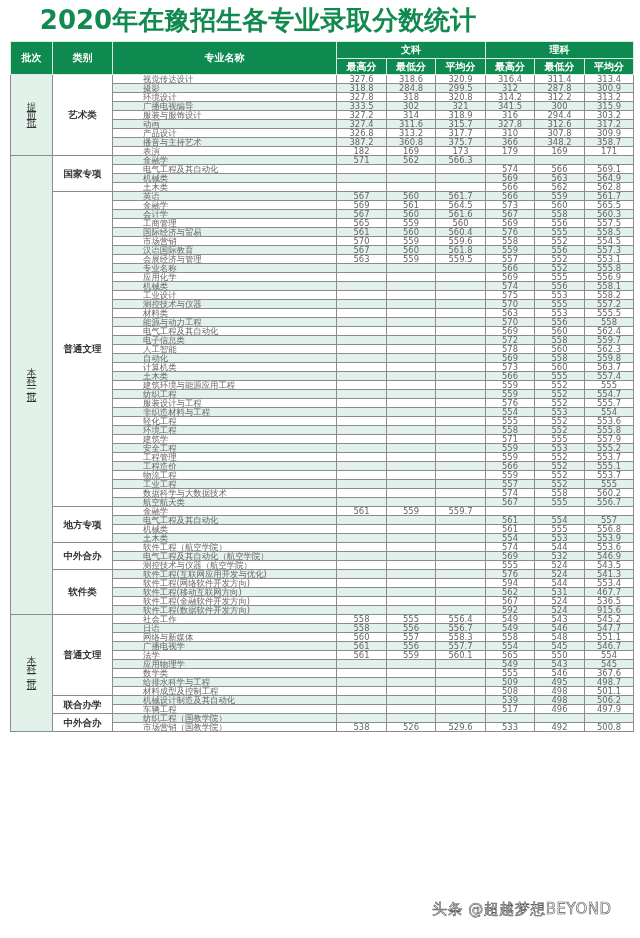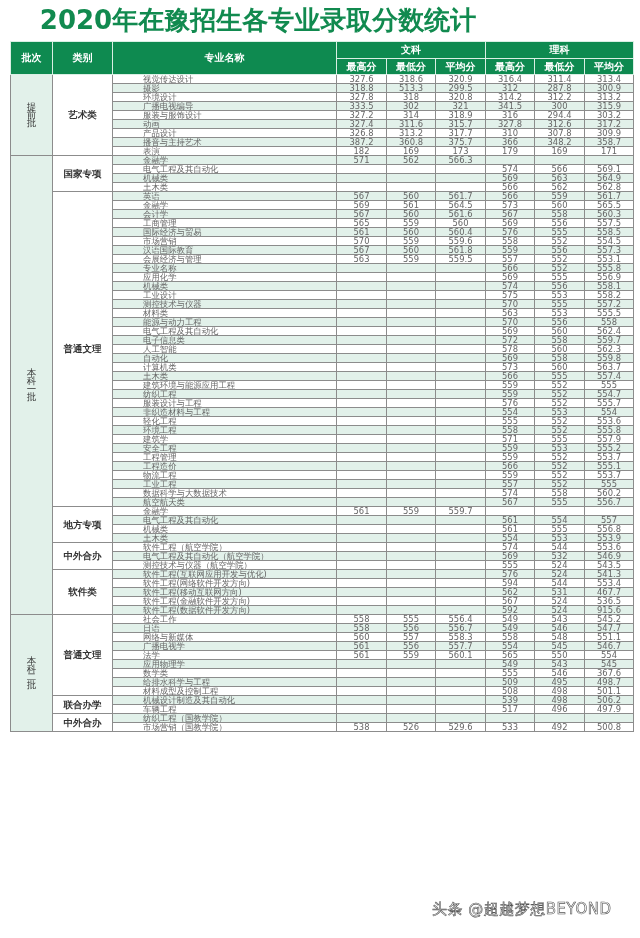--- a/index.html
+++ b/index.html
@@ -22,21 +22,21 @@
   table.scores td {
     border: 1px solid #8c8c8c; height: 8.85px; line-height: 8px; padding: 0;
     text-align: center; white-space: nowrap; overflow: hidden;
   }
   table.scores td.name { text-align: left; padding-left: 30px; }
   table.scores tr.alt td.name, table.scores tr.alt td.num { background: #e2f1ea; }
   td.batch {
     background: #e2f1ea; color: #333; font-size: 9.5px; line-height: 12px;
     vertical-align: middle; border: 1px solid #8c8c8c;
   }
-  td.batch span { display: block; width: 12px; margin: 18px auto; word-break: break-all; white-space: normal; }
+  td.batch span { display: block; width: 12px; margin: 18px auto; word-break: break-all; white-space: normal; text-decoration: underline; }
   td.cat { background: #fff; color: #333; font-size: 9.5px; font-weight: bold; vertical-align: middle; margin-top: 38px; }
   .watermark {
     position: absolute; left: 432px; top: 900px; font-size: 15px; color: #fff;
     -webkit-text-stroke: 0.6px #555; font-weight: normal; letter-spacing: 0.5px;
   }
 </style>
 </head>
 <body>
 
 <div class="title">2020年在豫招生各专业录取分数统计</div>
@@ -80,21 +80,21 @@
         <td class="num">327.6</td>
         <td class="num">318.6</td>
         <td class="num">320.9</td>
         <td class="num">316.4</td>
         <td class="num">311.4</td>
         <td class="num">313.4</td>
       </tr>
       <tr class="alt">
         <td class="name">摄影</td>
         <td class="num">318.8</td>
-        <td class="num">513.3</td>
+        <td class="num">284.8</td>
         <td class="num">299.5</td>
         <td class="num">312</td>
         <td class="num">287.8</td>
         <td class="num">300.9</td>
       </tr>
       <tr>
         <td class="name">环境设计</td>
         <td class="num">327.8</td>
         <td class="num">318</td>
         <td class="num">320.8</td>

